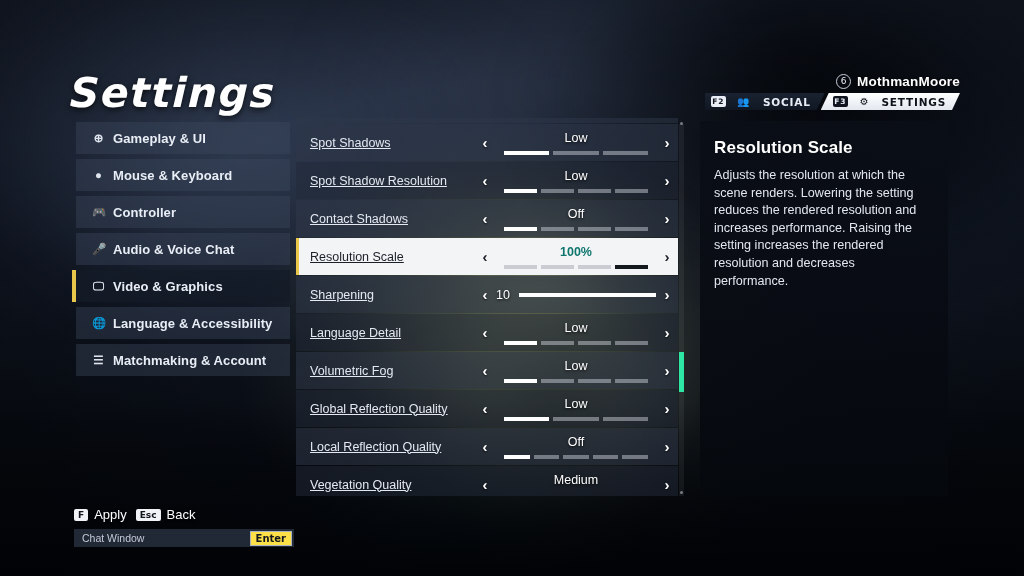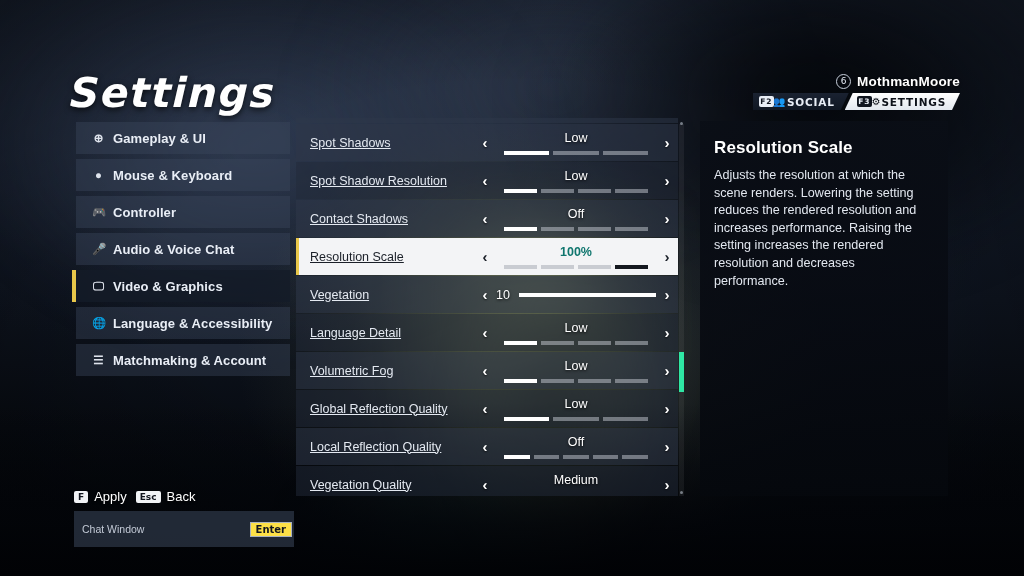--- a/index.html
+++ b/index.html
@@ -81,21 +81,21 @@
     border:1.5px solid #c7cfdb; color:#e6ecf5;
     font-size:9px; line-height:12px; text-align:center;
     font-family:"DejaVu Sans", sans-serif;
   }
   .hud-name {
     font-size:13.5px; font-weight:bold; color:#ffffff;
     letter-spacing:.2px; text-shadow:0 1px 3px rgba(0,0,0,.85);
   }
   .hud-bar { display:flex; align-items:stretch; justify-content:flex-end; margin-top:4px; height:17px; }
   .hud-seg {
-    display:flex; align-items:center; gap:0;
+    display:flex; align-items:center; gap:12px;
     padding:0 9px 0 6px;
     font-size:10.5px; font-weight:bold; letter-spacing:.8px;
     font-family:"DejaVu Sans", sans-serif;
   }
   .hud-seg.social {
     background:linear-gradient(180deg,#1a2231,#101723);
     color:#e9eef6;
     clip-path:polygon(0 0, 100% 0, calc(100% - 8px) 100%, 0 100%);
     padding-right:14px;
   }
@@ -228,21 +228,21 @@
   .foot-keys { display:flex; align-items:center; gap:9px; margin-bottom:7px; }
   .foot-group { display:flex; align-items:center; gap:6px; }
   .foot-cap {
     background:#f1f3f6; color:#12161f; font-size:9px; font-weight:bold;
     border-radius:2px; padding:1px 4px; min-width:14px; text-align:center;
     font-family:"DejaVu Sans", sans-serif;
   }
   .foot-label { font-size:13px; color:#ffffff; text-shadow:0 1px 3px rgba(0,0,0,.8); }
   #chat-bar {
     display:flex; align-items:center; justify-content:space-between;
-    height:36px; background:rgba(46,56,72,0.72);
+    height:18px; background:rgba(46,56,72,0.72);
     padding:0 2px 0 8px;
   }
   #chat-ph { font-size:10.5px; color:#c3cad6; }
   #chat-enter {
     background:#fde047; color:#12161f; font-size:10px; font-weight:bold;
     padding:1px 5px; border:1px solid #aab2bf;
     font-family:"DejaVu Sans", sans-serif;
   }
 </style>
 </head>
@@ -366,21 +366,21 @@
           <div class="segbar">
             <div class="seg"></div>
             <div class="seg"></div>
             <div class="seg"></div>
             <div class="seg on"></div>
           </div>
         </div>
         <div class="arrow">›</div>
       </div>
       <div class="row">
-        <div class="row-label">Vegetation</div>
+        <div class="row-label">Sharpening</div>
         <div class="arrow">‹</div>
         <div class="val-wrap">
           <div class="slider-inline">
             <span class="slider-num">10</span>
             <div class="slider-track">
               <div class="slider-fill" style="width: 100%;"></div>
             </div>
           </div>
         </div>
         <div class="arrow">›</div>

